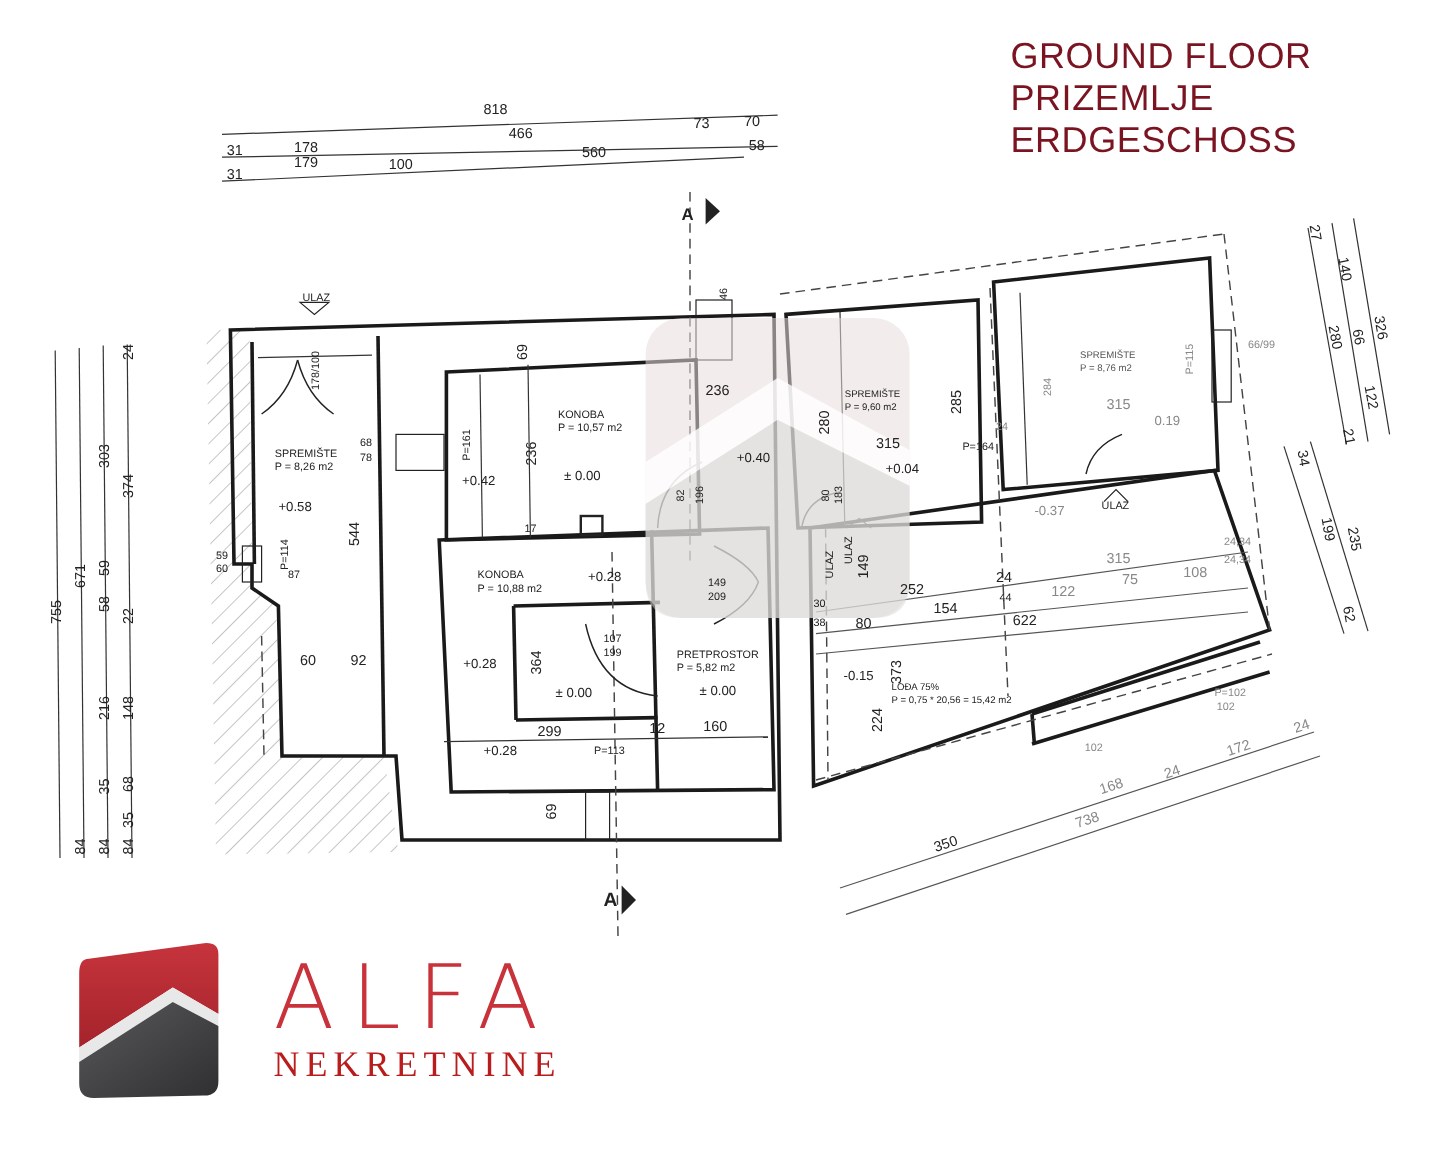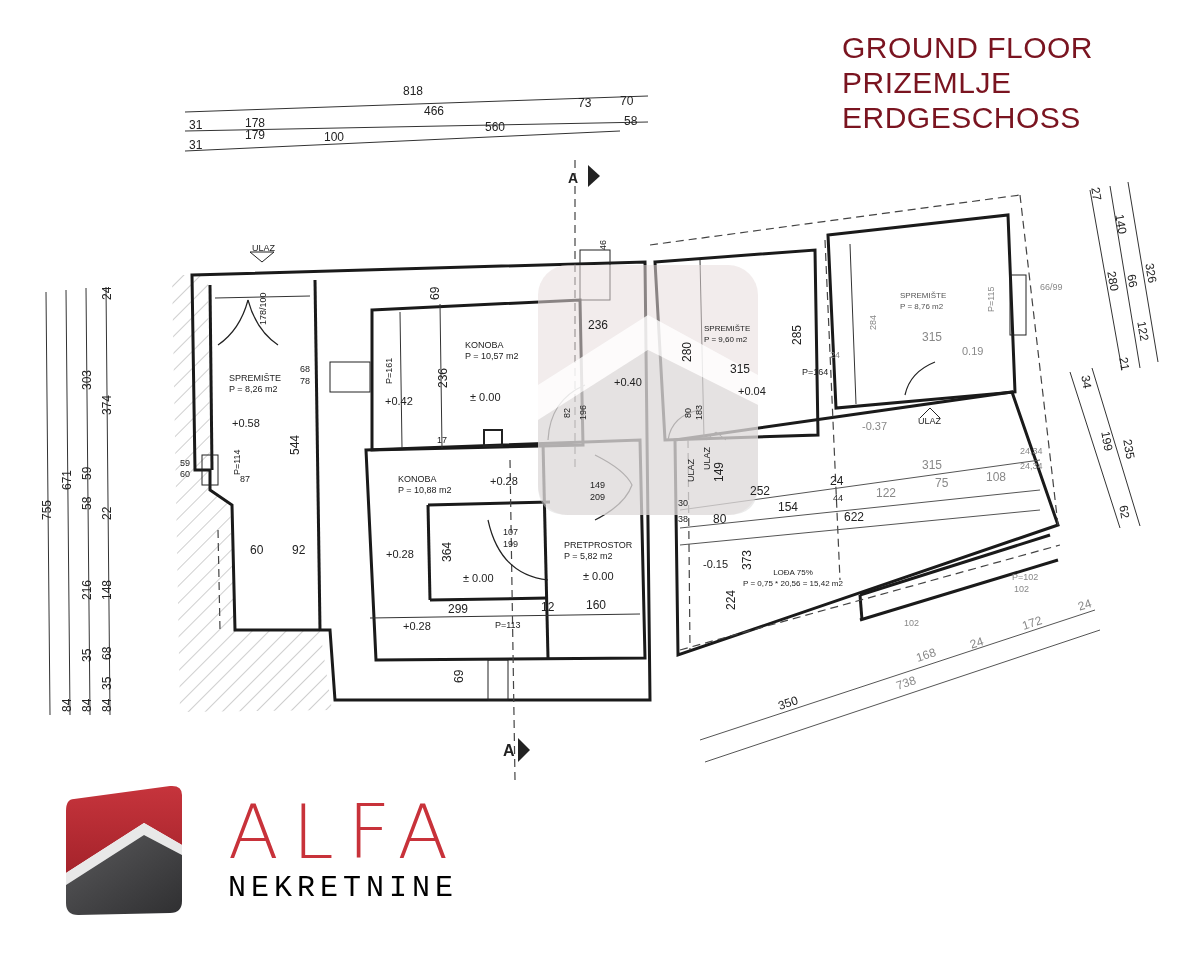--- a/index.html
+++ b/index.html
@@ -10,21 +10,21 @@
   .lbl { position:absolute; font-size:12px; white-space:nowrap; color:#222; }
   .sm { font-size:9px; }
   .md { font-size:11px; }
   .dim { font-size:12px; color:#222; }
   .dimv { transform:rotate(-90deg); transform-origin:left top; }
   .dimr { transform:rotate(80deg); transform-origin:left top; }
   .fade { color:#888; }
   .logo { position:absolute; left:62px; top:783px; width:124px; height:134px; }
   .brand { position:absolute; left:228px; top:795px; }
   .brand .alfa { font-size:74px; color:#c8323a; letter-spacing:14px; line-height:74px; font-family:"DejaVu Sans", sans-serif; font-weight:300; }
-  .brand .nek { font-size:30px; color:#000000; letter-spacing:5px; line-height:34px; margin-top:2px; font-family:Liberation Mono, monospace; }
+  .brand .nek { font-size:30px; color:#b91c1c; letter-spacing:5px; line-height:34px; margin-top:2px; font-family:Liberation Serif, serif; }
   .watermark { position:absolute; left:528px; top:255px; width:240px; height:270px; }
 </style>
 </head>
 <body>
 
 <svg class="plan" viewBox="0 0 1200 969" width="1200" height="969" xmlns="http://www.w3.org/2000/svg">
   <defs>
     <pattern id="hatch" patternUnits="userSpaceOnUse" width="12" height="12" patternTransform="rotate(45)">
       <line x1="0" y1="0" x2="0" y2="12" stroke="#777" stroke-width="1"></line>
     </pattern>
@@ -194,21 +194,21 @@
   <div>P = 5,82 m2</div>
 </div>
 <div class="lbl sm" style="left:704px;top:323px;line-height:11px;font-size:8px;">
   <div>SPREMIŠTE</div>
   <div>P = 9,60 m2</div>
 </div>
 <div class="lbl sm" style="left:900px;top:290px;line-height:11px;font-size:8px;color:#555;">
   <div>SPREMIŠTE</div>
   <div>P = 8,76 m2</div>
 </div>
-<div class="lbl sm" style="left:743px;top:567px;line-height:11px;font-size:8px;text-align:center;">
+<div class="lbl sm" style="left:743px;top:567px;line-height:11px;font-size:8px;">
   <div>LOĐA 75%</div>
   <div>P = 0,75 * 20,56 = 15,42 m2</div>
 </div>
 
 <span class="lbl md" style="left:232px;top:417px;text-align:right;">+0.58</span>
 <span class="lbl md" style="left:385px;top:395px;">+0.42</span>
 <span class="lbl md" style="left:470px;top:391px;">± 0.00</span>
 <span class="lbl md" style="left:614px;top:376px;">+0.40</span>
 <span class="lbl md" style="left:738px;top:385px;">+0.04</span>
 <span class="lbl md fade" style="left:962px;top:345px;">0.19</span>

